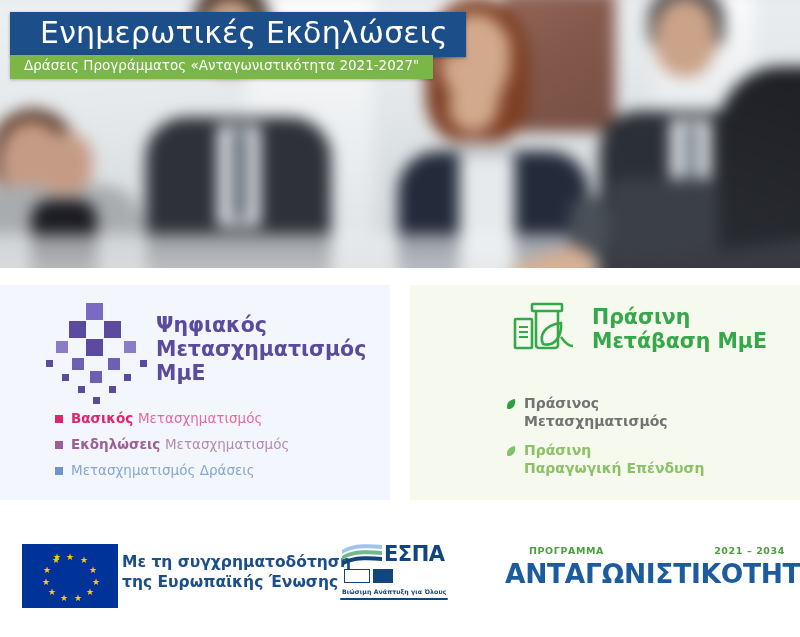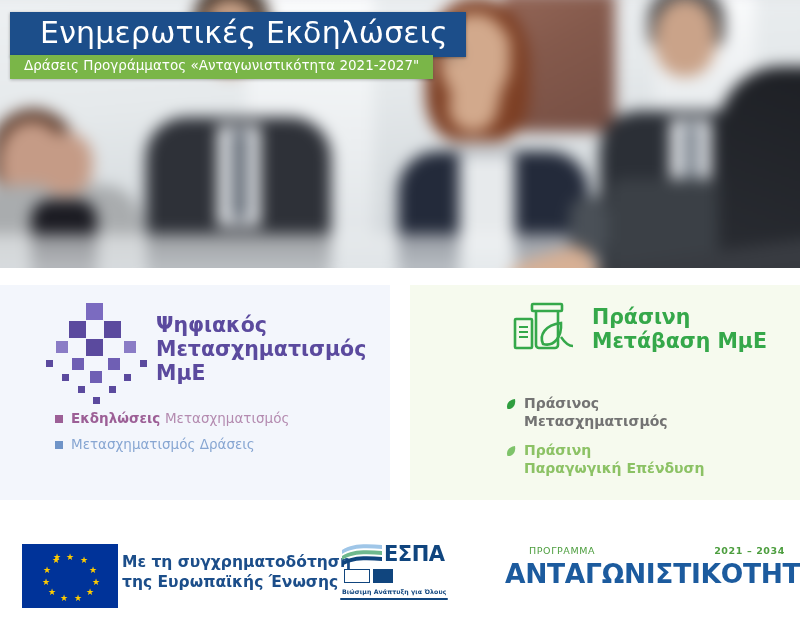--- a/index.html
+++ b/index.html
@@ -296,21 +296,21 @@
 
   .prog {
     position: absolute;
     left: 505px; top: 545px;
     width: 280px; height: 56px;
   }
   .prog-kicker {
     position: absolute; left: 0; top: 0;
     color: #4d9e3f;
     font-size: 9.5px;
-    font-weight: normal;
+    font-weight: bold;
     letter-spacing: .6px;
     padding-left: 24px;
   }
   .prog-years {
     position: absolute; right: 0; top: 0;
     color: #4d9e3f;
     font-size: 9.5px;
     font-weight: bold;
     letter-spacing: .6px;
   }
@@ -405,20 +405,26 @@
         <i style="left:41px;  top:94px; width:7px;  height:7px;  background:#5b4a9e;"></i>
       </div>
       <div class="card-title">Ψηφιακός
 Μετασχηματισμός
 ΜμΕ</div>
     </div>
 
     <div class="bullets">
       <div class="bullet">
         <span class="mark">
+          <span class="sq" style="background:#e0266a;"></span>
+        </span>
+        <span class="txt"><b style="color:#e0266a;">Βασικός </b><span style="color:#e76a9a;">Μετασχηματισμός</span></span>
+      </div>
+      <div class="bullet">
+        <span class="mark">
           <span class="sq" style="background:#9c5f96;"></span>
         </span>
         <span class="txt"><b style="color:#9c5f96;">Εκδηλώσεις </b><span style="color:#b48bb0;">Μετασχηματισμός</span></span>
       </div>
       <div class="bullet">
         <span class="mark">
           <span class="sq" style="background:#6f94c8;"></span>
         </span>
         <span class="txt"><span style="color:#87a6d2;">Μετασχηματισμός Δράσεις</span></span>
       </div>

